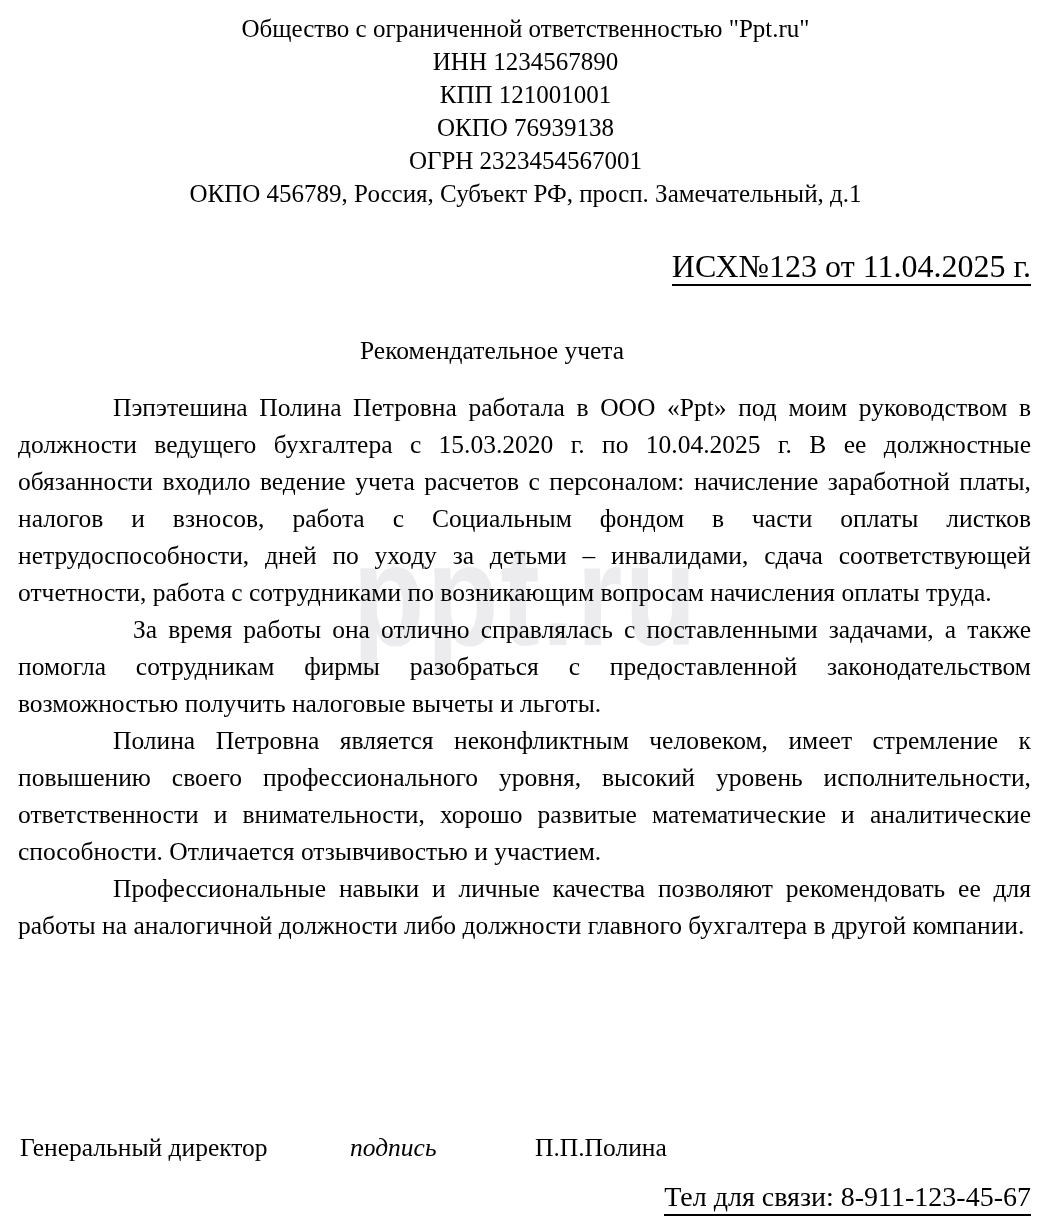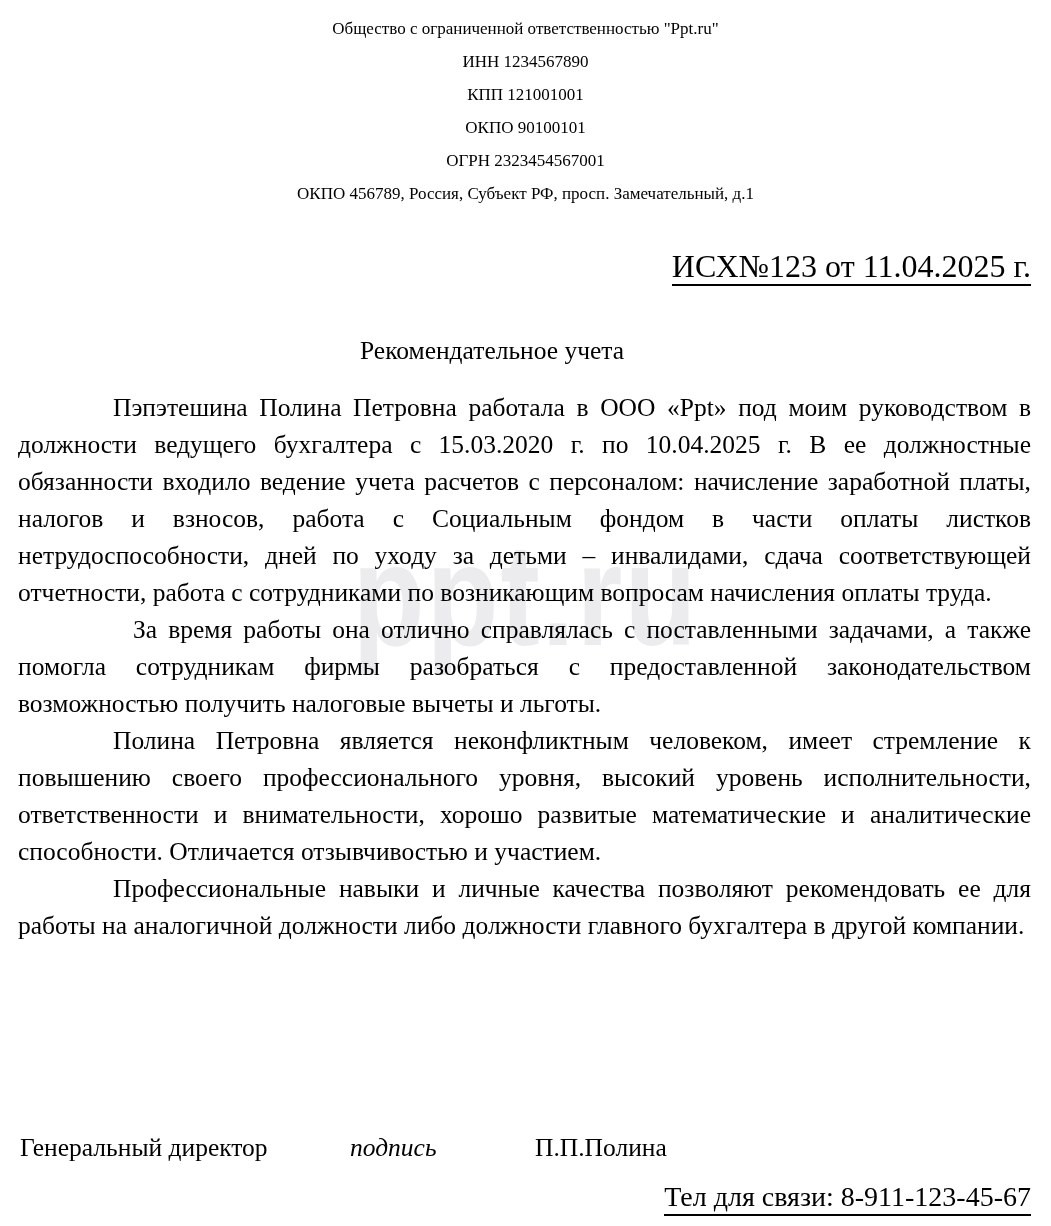--- a/index.html
+++ b/index.html
@@ -52,21 +52,21 @@
 
   
   .content {
     position: relative;
     z-index: 2;
   }
 
   
   .letterhead {
     text-align: center;
-    font-size: 17px;
+    font-size: 25px;
     line-height: 33px;
     padding-top: 12px;
     font-family: Liberation Serif, serif;
   }
   .letterhead .lh-line {
     display: block;
     white-space: nowrap;
   }
 
   
@@ -161,21 +161,21 @@
   <div class="watermark">
     <span>ppt.ru</span>
   </div>
 
   <div class="content">
 
     <div class="letterhead">
       <span class="lh-line">Общество с ограниченной ответственностью "Ppt.ru"</span>
       <span class="lh-line">ИНН 1234567890</span>
       <span class="lh-line">КПП 121001001</span>
-      <span class="lh-line">ОКПО 90100101</span>
+      <span class="lh-line">ОКПО 76939138</span>
       <span class="lh-line">ОГРН 2323454567001</span>
       <span class="lh-line">ОКПО 456789, Россия, Субъект РФ, просп. Замечательный, д.1</span>
     </div>
 
     <div class="refline-wrap">
       <span class="refline">ИСХ№123 от 11.04.2025 г.</span>
     </div>
 
     <div class="doc-title">Рекомендательное учета</div>
 

